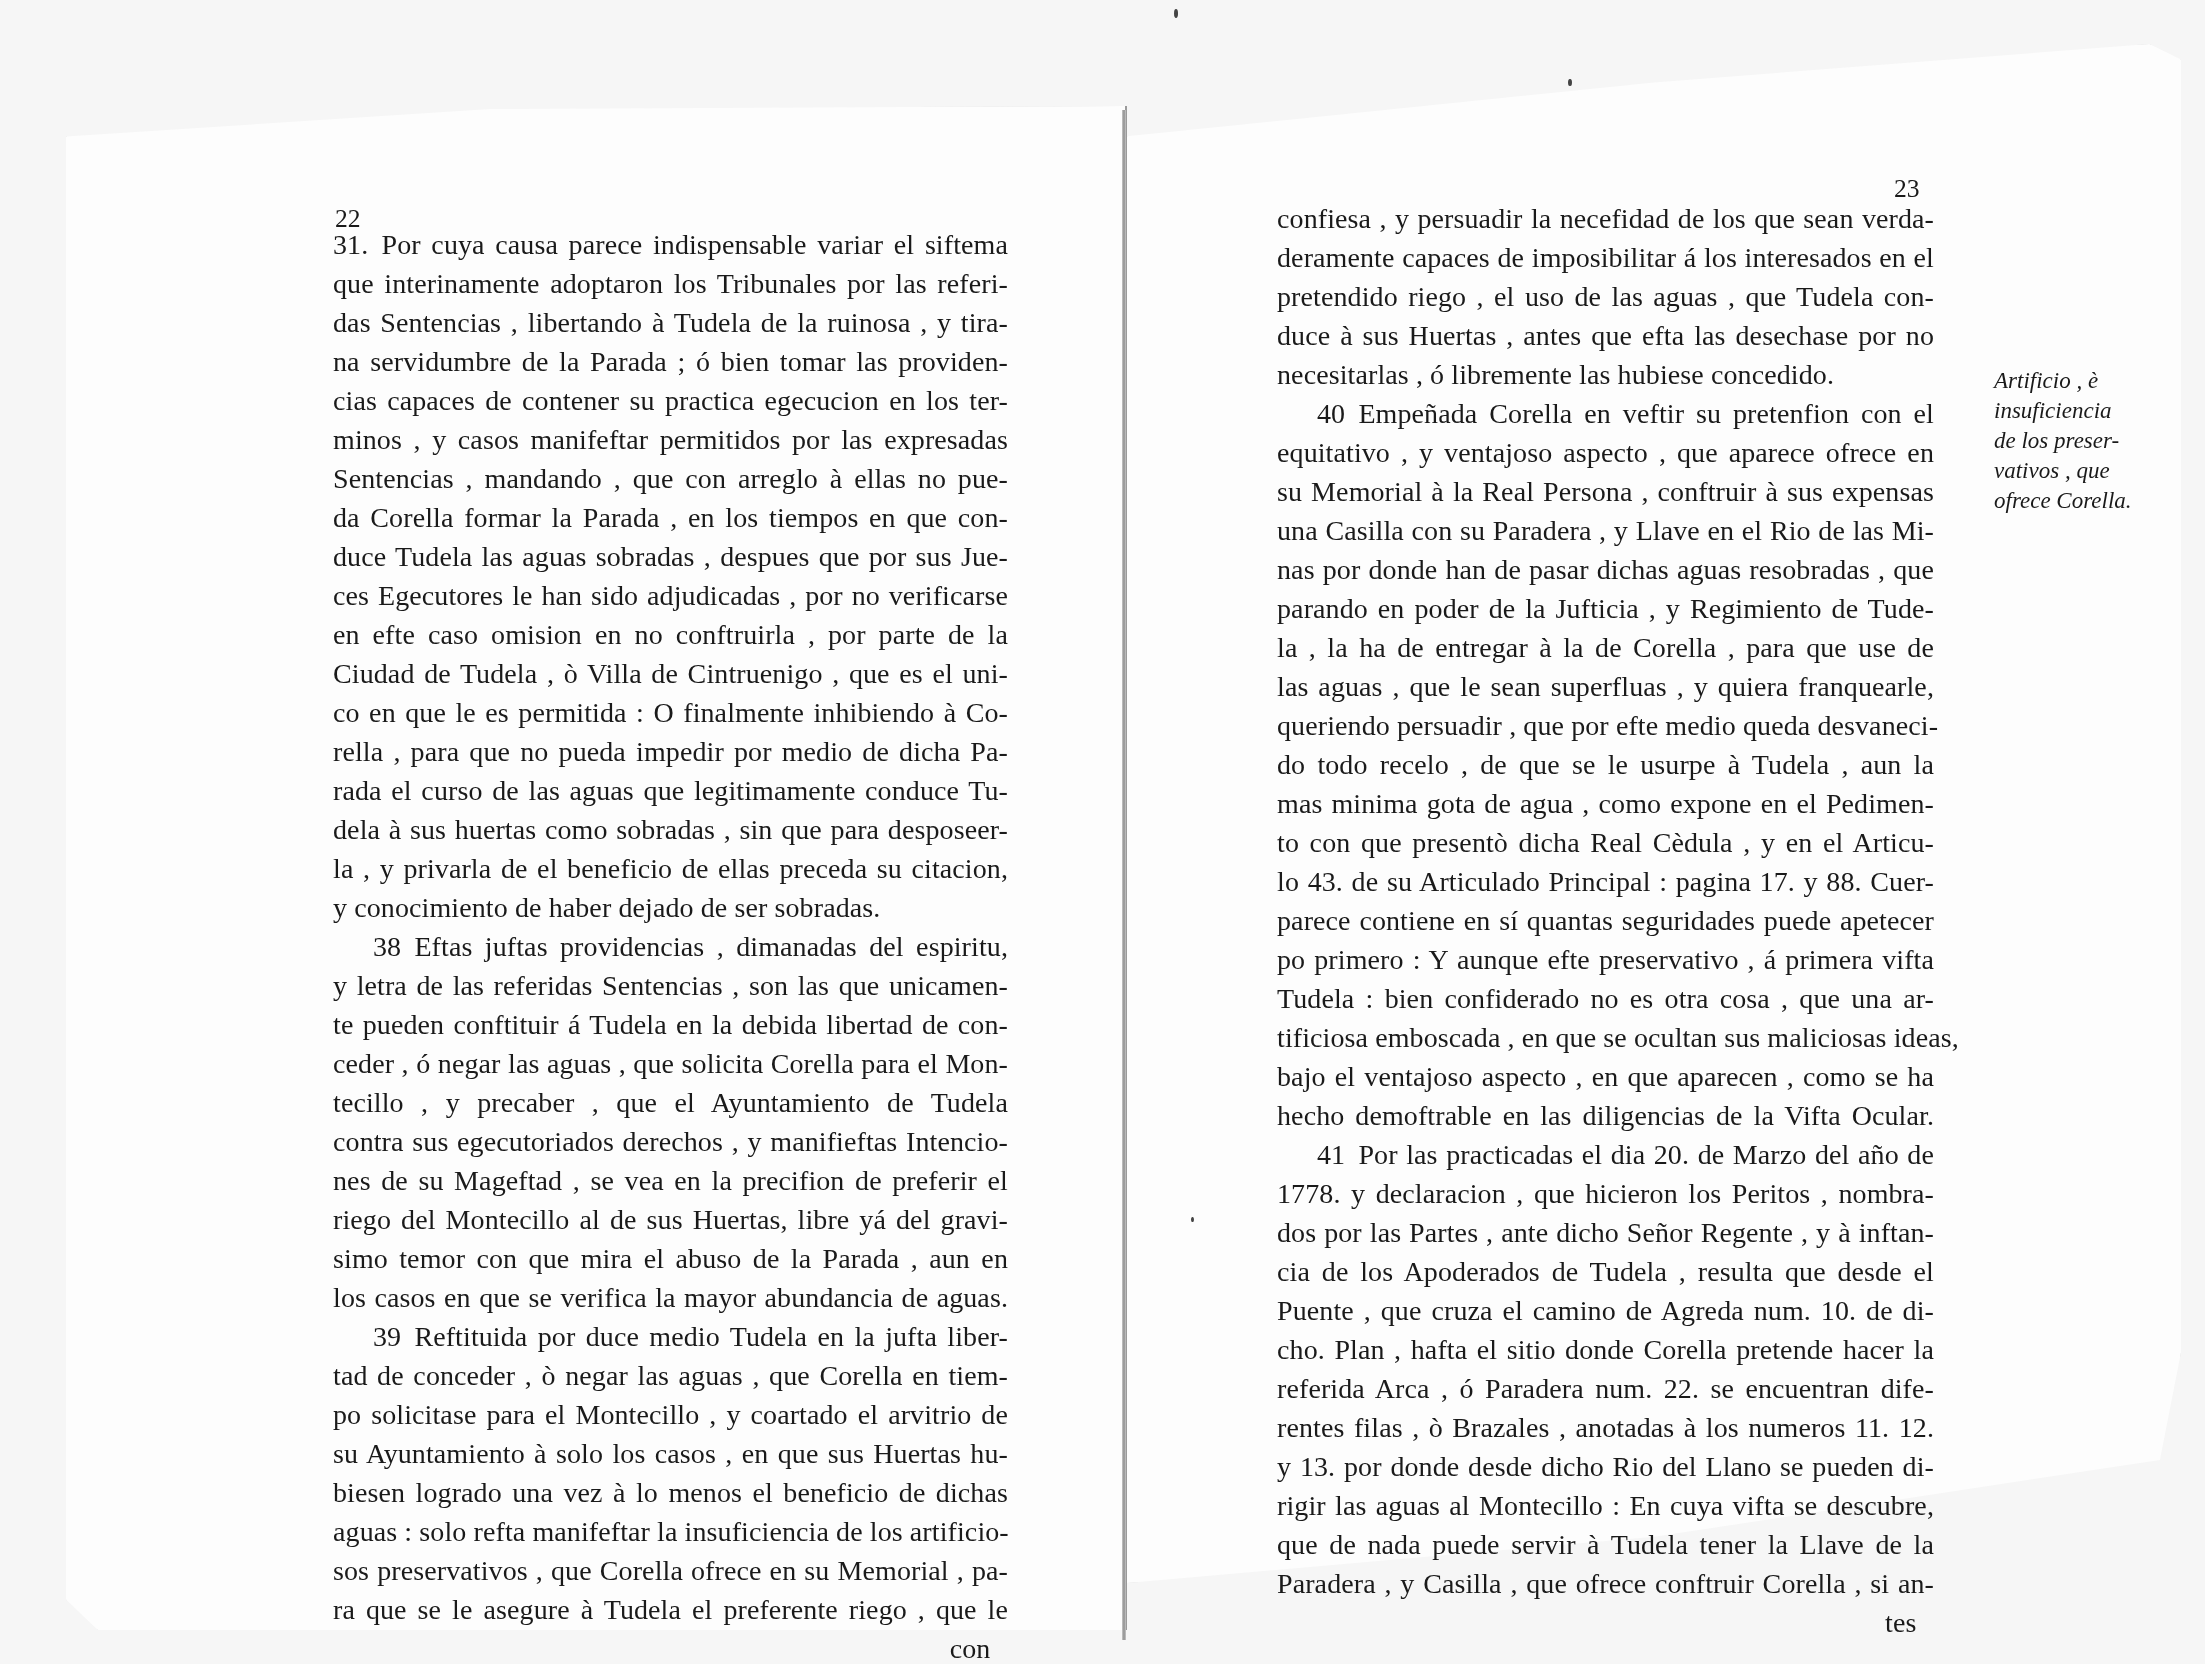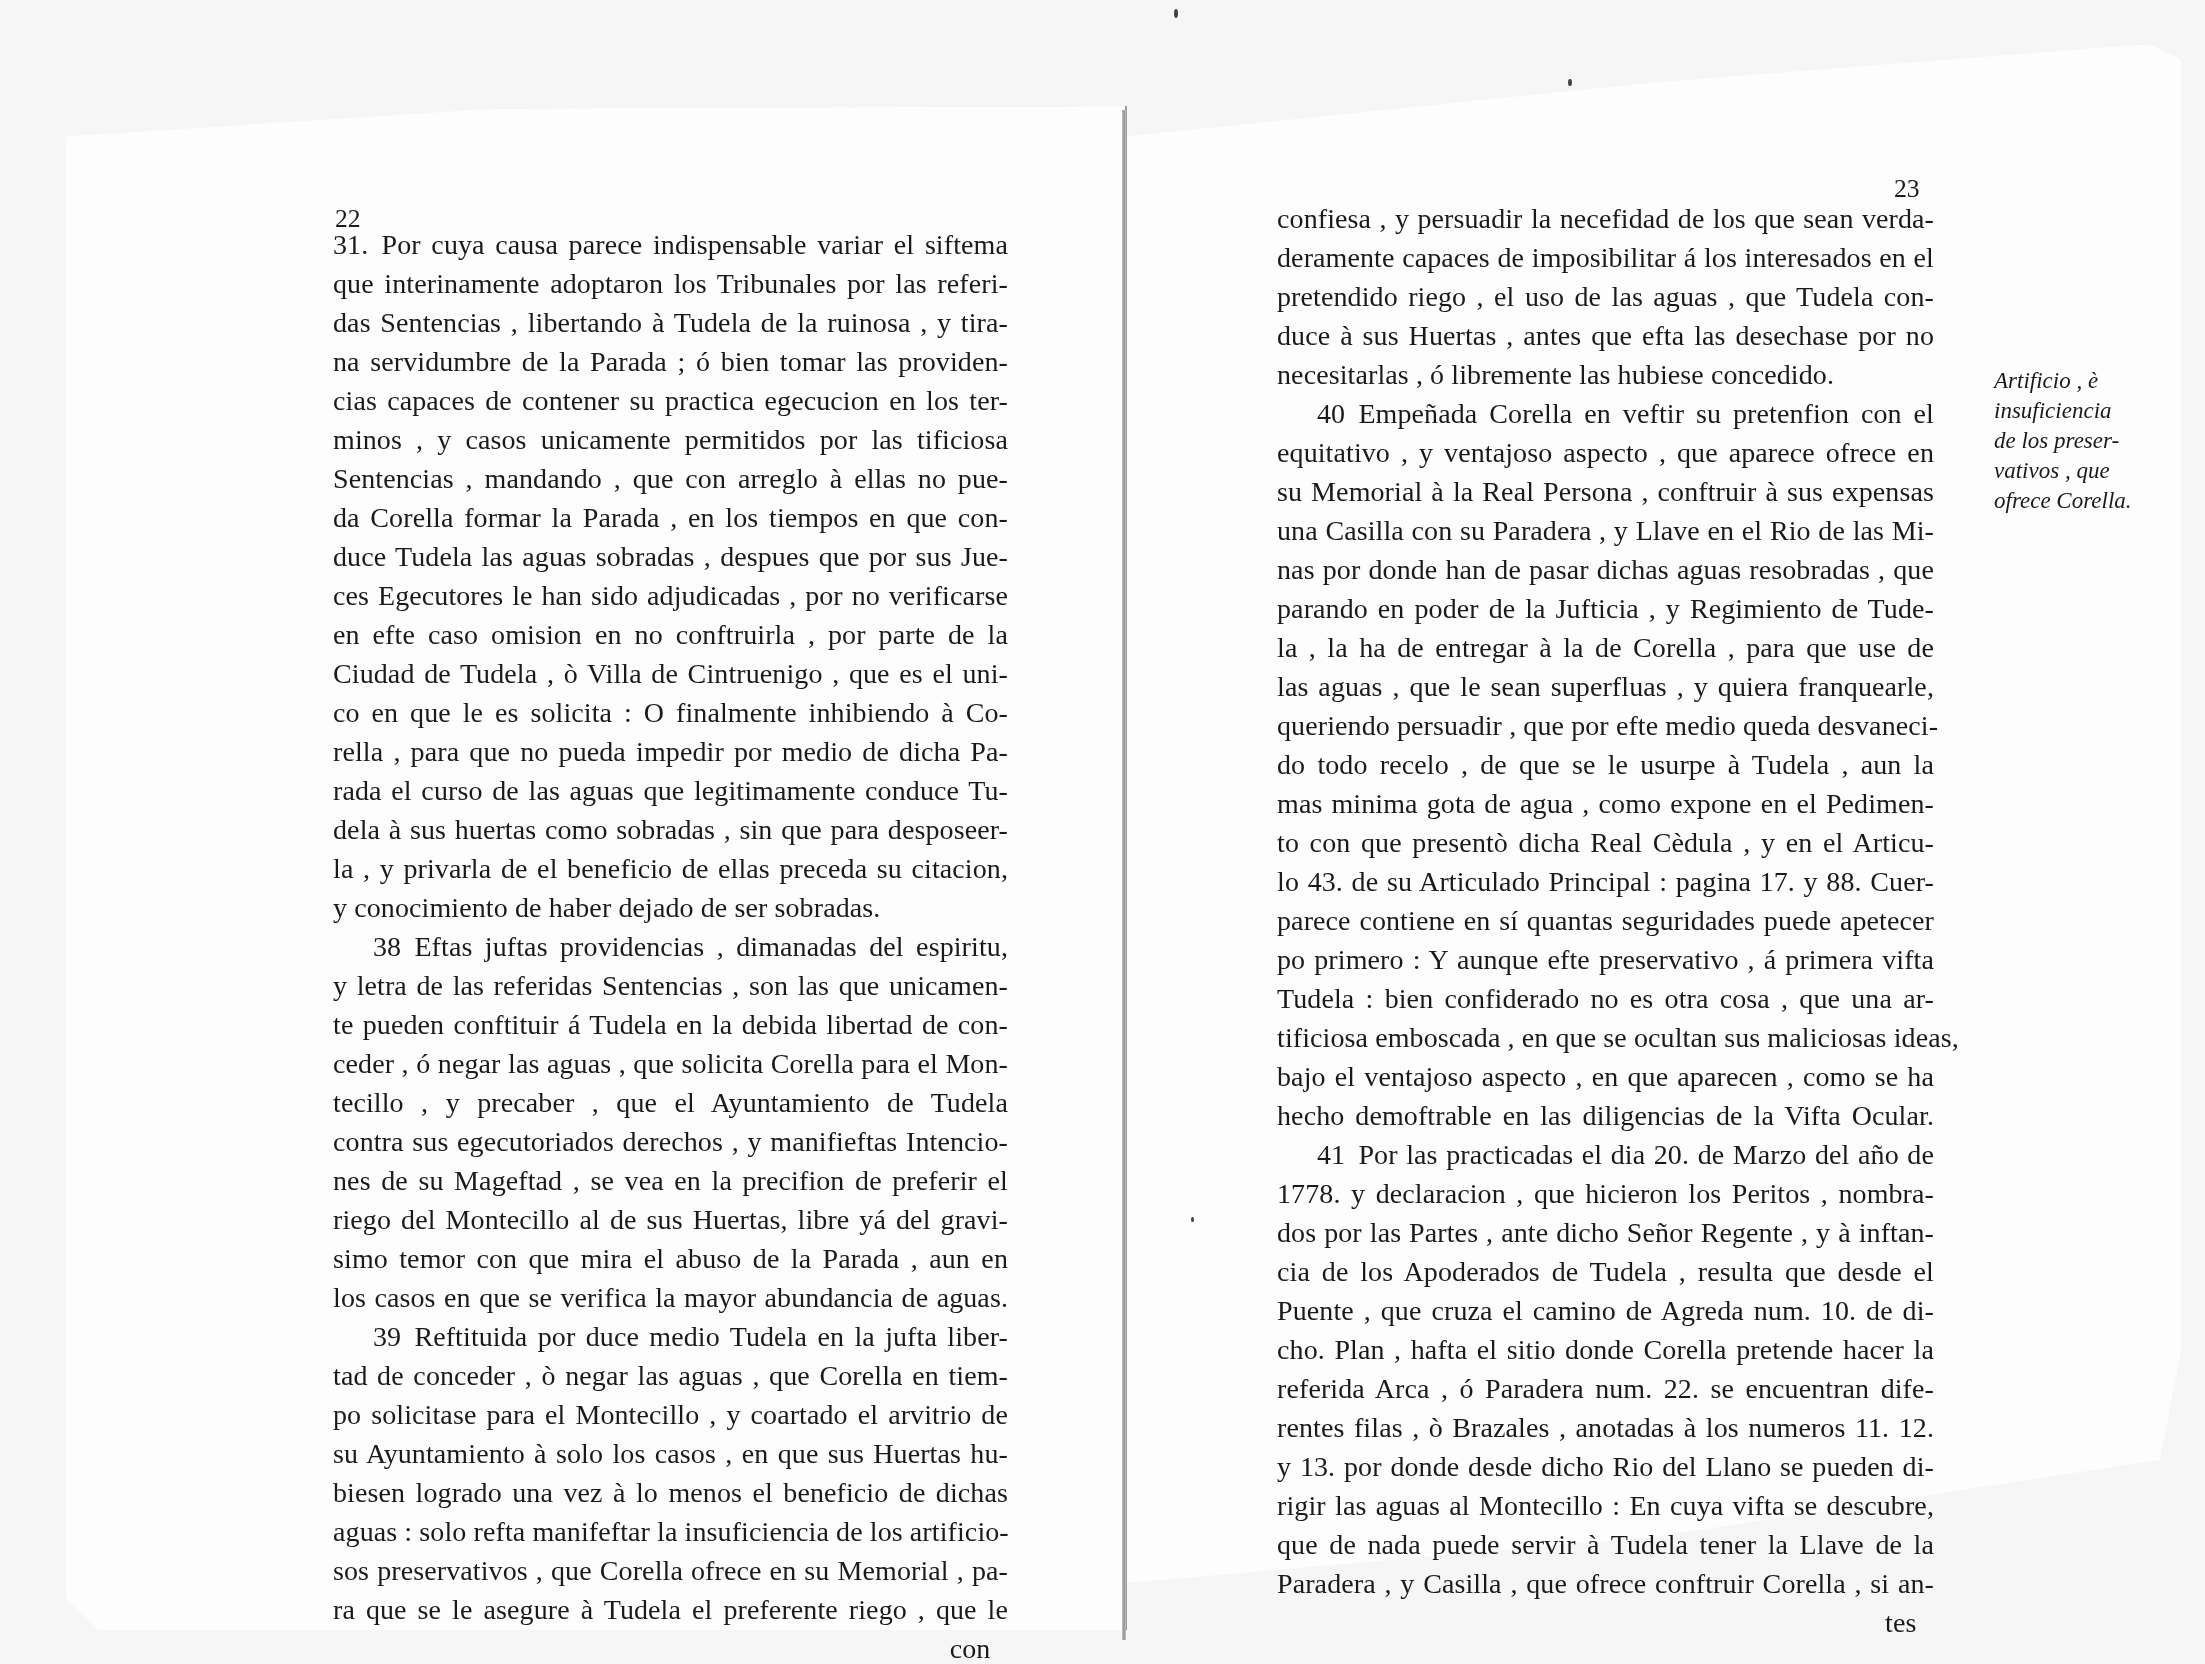--- a/index.html
+++ b/index.html
@@ -60,28 +60,28 @@
 
 <div class="page-num" id="left-num">22</div>
 <div class="page-num" id="right-num">23</div>
 
 <div class="text-block" id="left-text" style="padding-top: 17.6px;">
     <span class="line first"><span class="para-num">31.</span><span>Por cuya causa parece indispensable variar el siftema</span></span>
     <span class="line"><span>que interinamente adoptaron los Tribunales por las referi-</span></span>
     <span class="line"><span>das Sentencias , libertando à Tudela de la ruinosa , y tira-</span></span>
     <span class="line"><span>na servidumbre de la Parada ; ó bien tomar las providen-</span></span>
     <span class="line"><span>cias capaces de contener su practica egecucion en los ter-</span></span>
-    <span class="line"><span>minos , y casos unicamente permitidos por las tificiosa</span></span>
+    <span class="line"><span>minos , y casos manifeftar permitidos por las expresadas</span></span>
     <span class="line"><span>Sentencias , mandando , que con arreglo à ellas no pue-</span></span>
     <span class="line"><span>da Corella formar la Parada , en los tiempos en que con-</span></span>
     <span class="line"><span>duce Tudela las aguas sobradas , despues que por sus Jue-</span></span>
     <span class="line"><span>ces Egecutores le han sido adjudicadas , por no verificarse</span></span>
     <span class="line"><span>en efte caso omision en no conftruirla , por parte de la</span></span>
     <span class="line"><span>Ciudad de Tudela , ò Villa de Cintruenigo , que es el uni-</span></span>
-    <span class="line"><span>co en que le es solicita : O finalmente inhibiendo à Co-</span></span>
+    <span class="line"><span>co en que le es permitida : O finalmente inhibiendo à Co-</span></span>
     <span class="line"><span>rella , para que no pueda impedir por medio de dicha Pa-</span></span>
     <span class="line"><span>rada el curso de las aguas que legitimamente conduce Tu-</span></span>
     <span class="line"><span>dela à sus huertas como sobradas , sin que para desposeer-</span></span>
     <span class="line"><span>la , y privarla de el beneficio de ellas preceda su citacion,</span></span>
     <span class="line last"><span>y conocimiento de haber dejado de ser sobradas.</span></span>
     <span class="line indent"><span class="para-num">38</span><span>Eftas juftas providencias , dimanadas del espiritu,</span></span>
     <span class="line"><span>y letra de las referidas Sentencias , son las que unicamen-</span></span>
     <span class="line"><span>te pueden conftituir á Tudela en la debida libertad de con-</span></span>
     <span class="line"><span>ceder , ó negar las aguas , que solicita Corella para el Mon-</span></span>
     <span class="line"><span>tecillo , y precaber , que el Ayuntamiento de Tudela</span></span>

